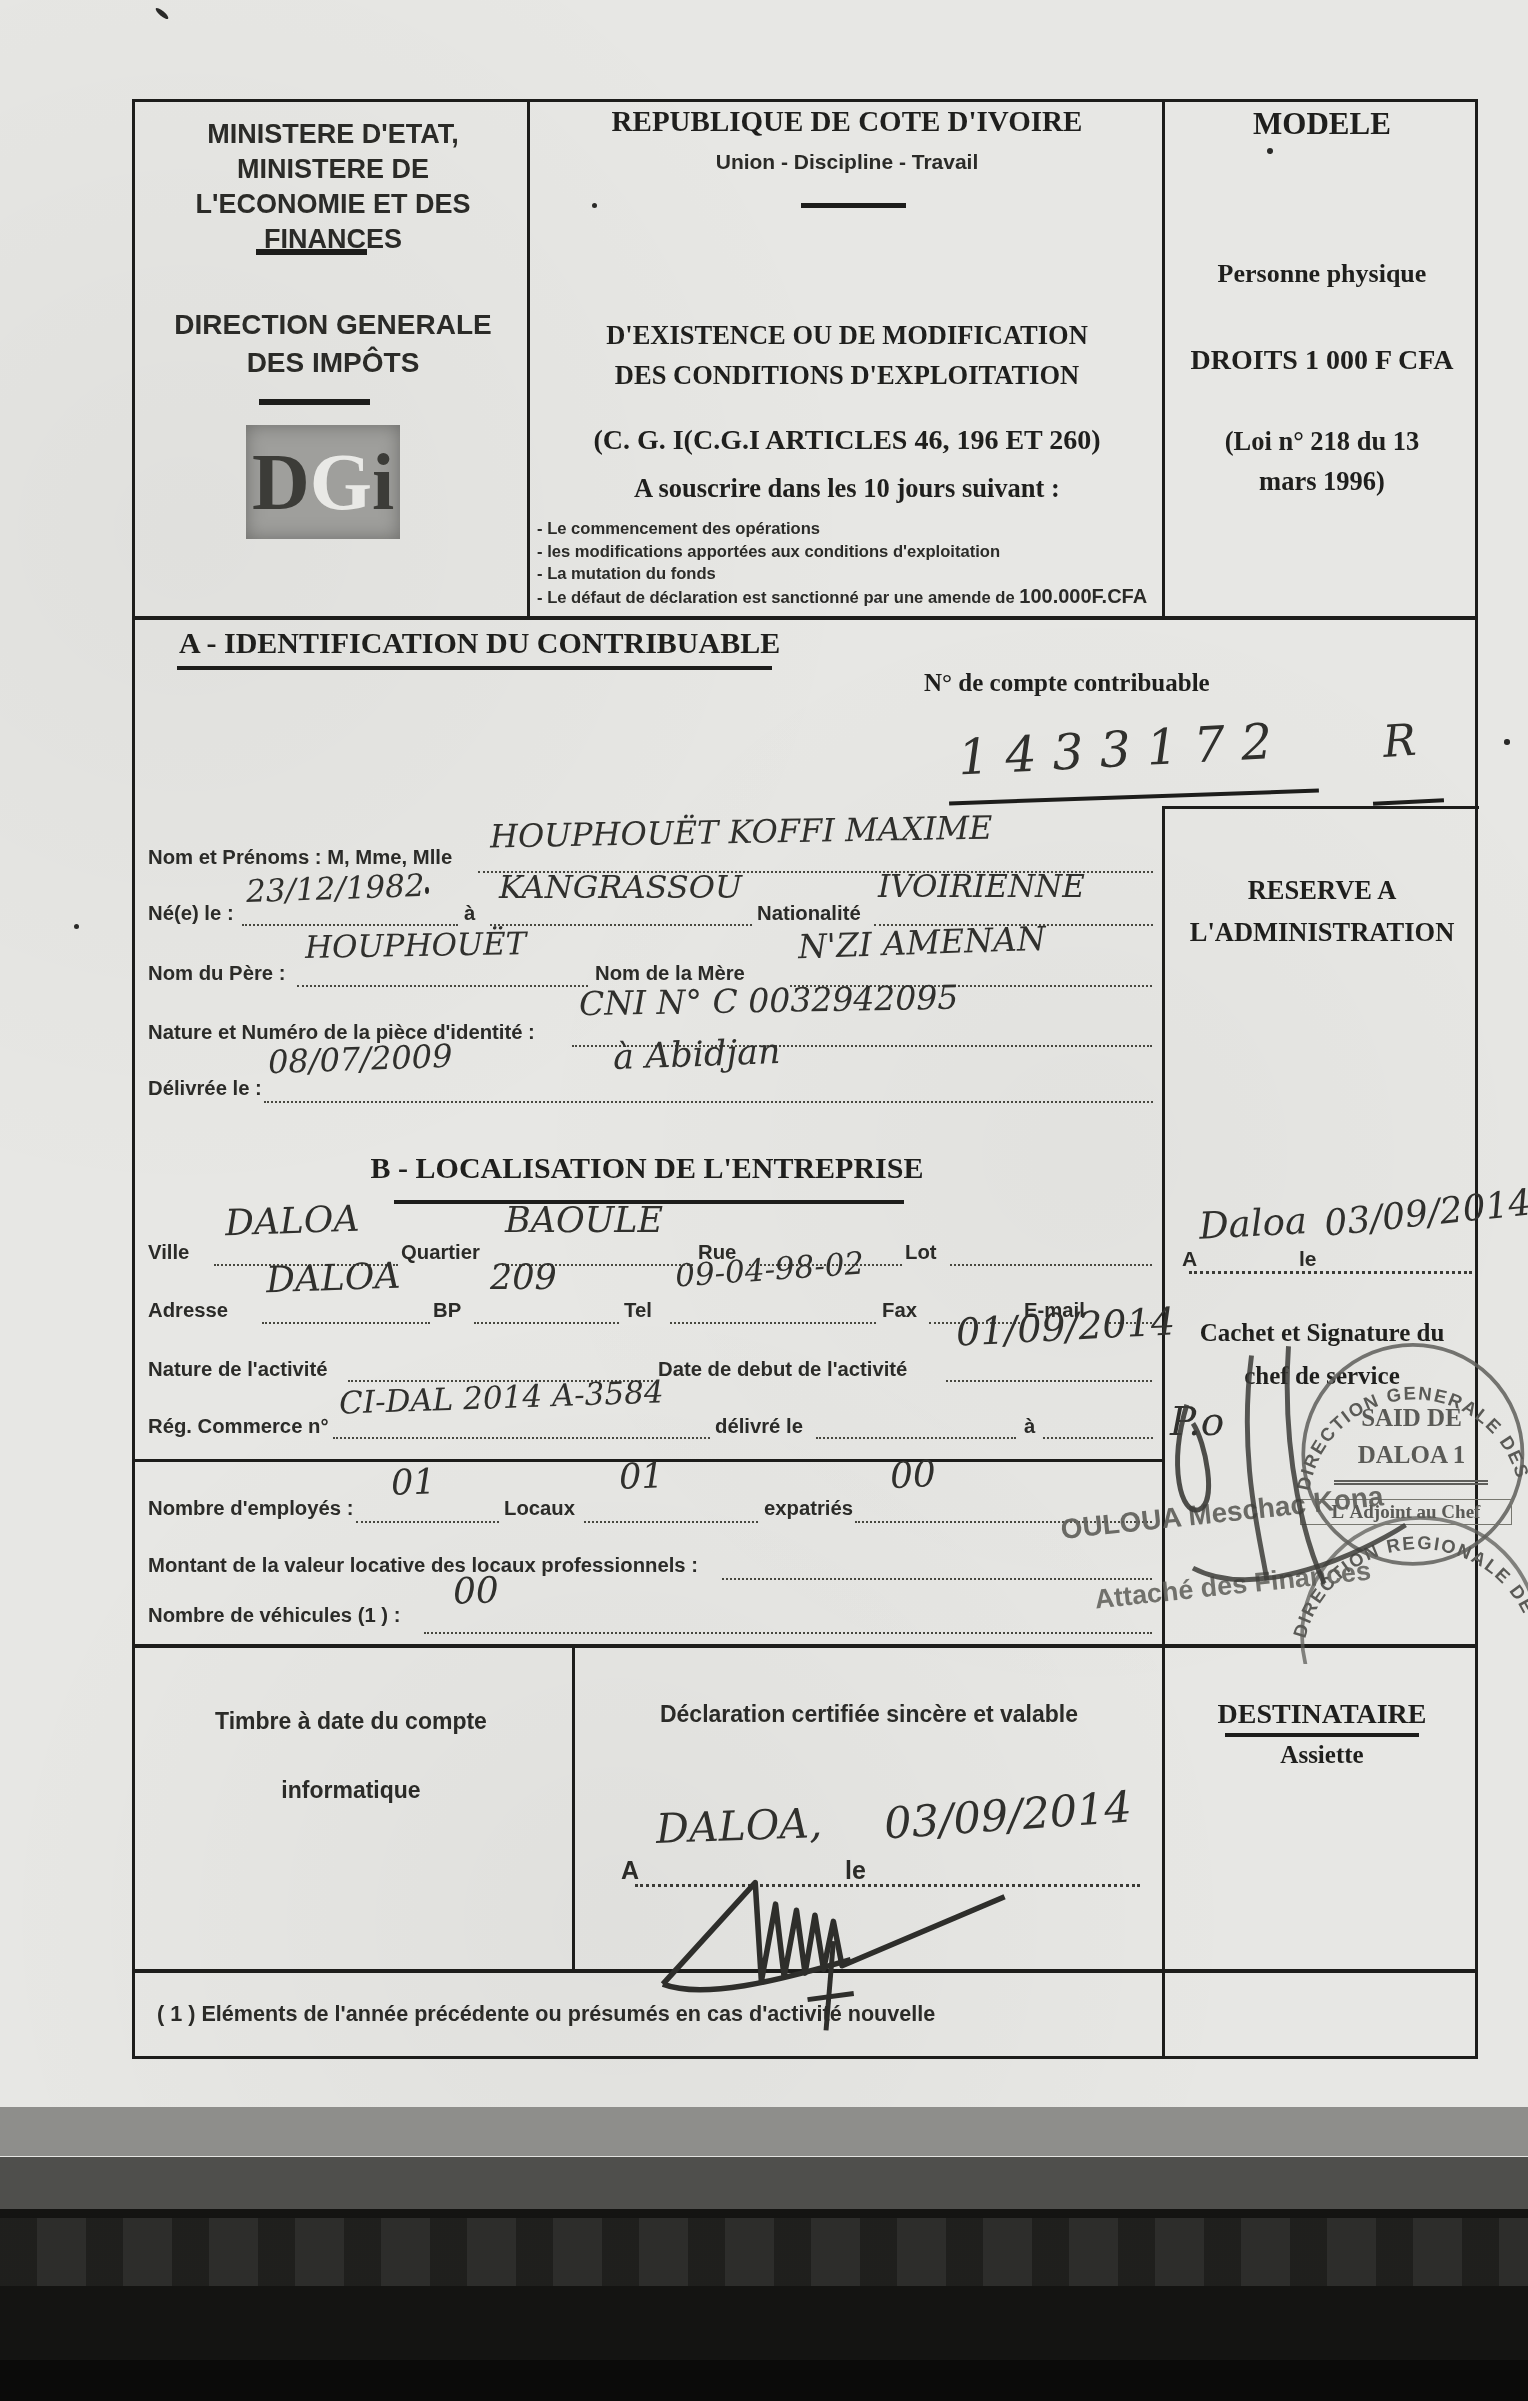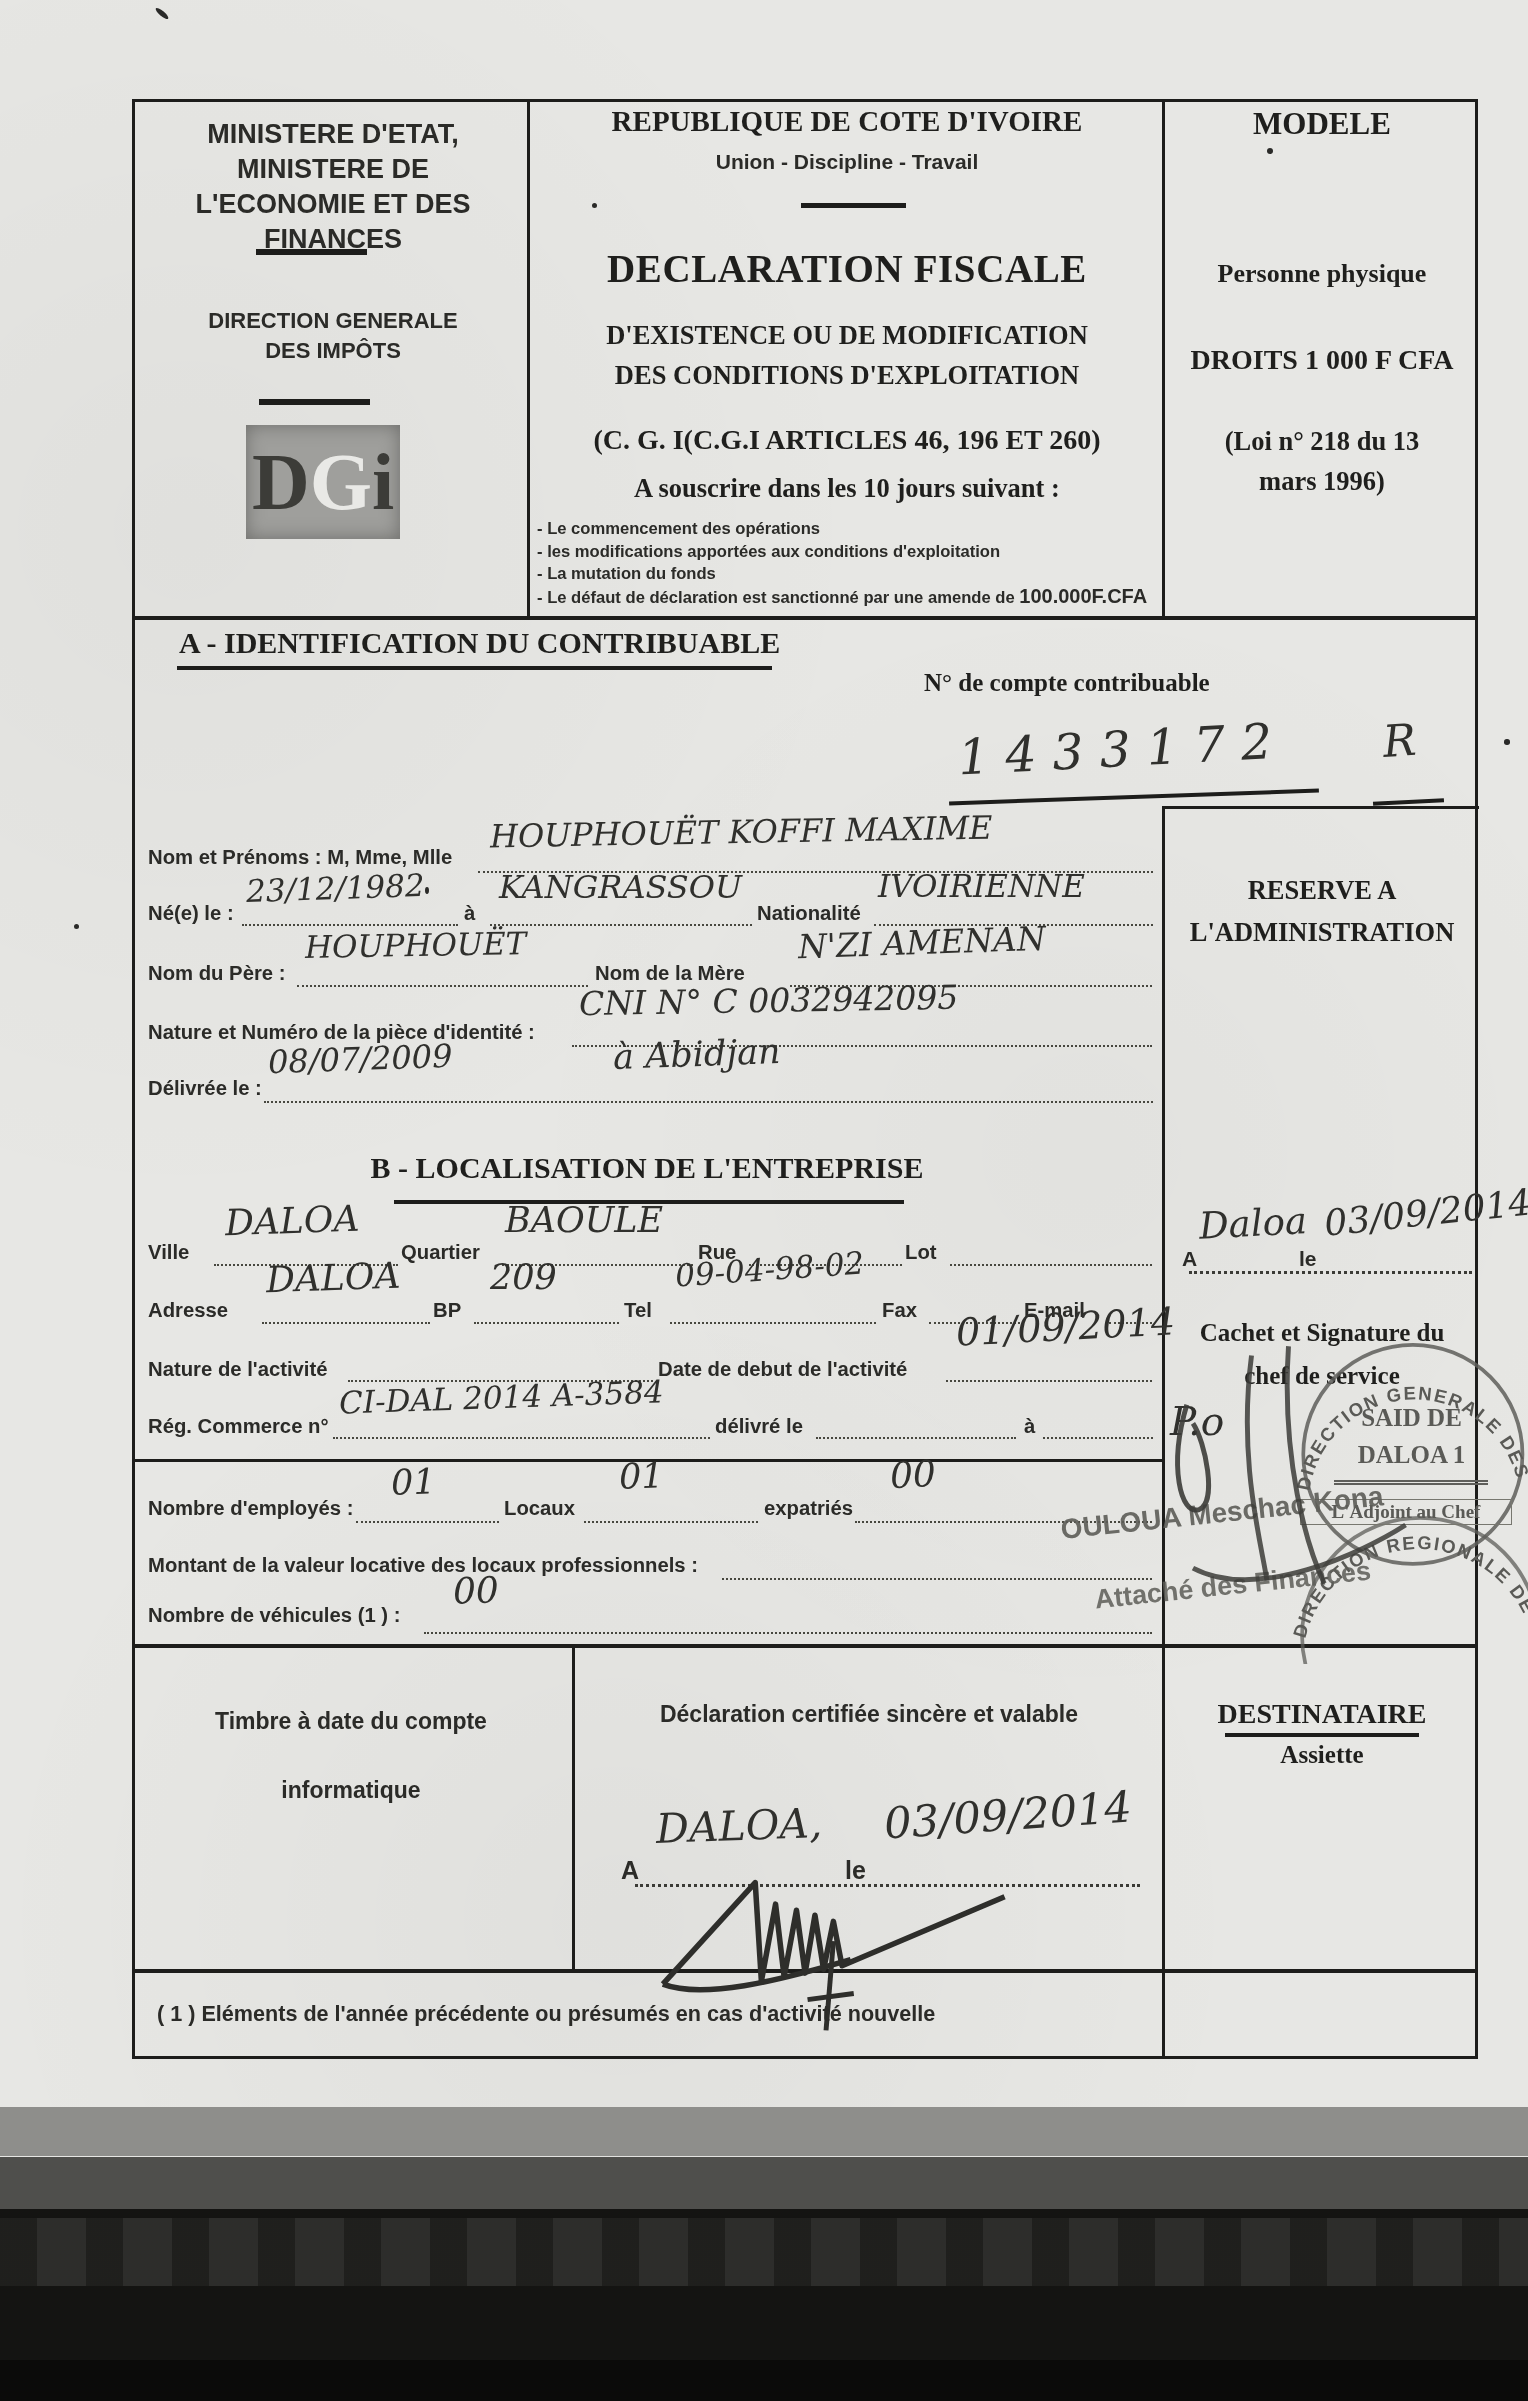--- a/index.html
+++ b/index.html
@@ -43,36 +43,35 @@
   <div class="abs hl" style="left:572px;top:1644px;width:3.1px;height:328px;"></div>
   <div class="abs hl" style="left:132px;top:1969px;width:1346px;height:3.7px;"></div>
 
   <div class="abs lb ctr" style="left:148px;top:117px;width:370px;font-size:27px;line-height:1.3;">
     <div>MINISTERE D'ETAT,</div>
     <div>MINISTERE DE</div>
     <div>L'ECONOMIE ET DES</div>
     <div>FINANCES</div>
   </div>
   <div class="abs hl" style="left:256px;top:249px;width:111px;height:5.5px;"></div>
-  <div class="abs lb ctr" style="left:148px;top:306px;width:370px;font-size:22px;line-height:1.35;">
+  <div class="abs lb ctr" style="left:148px;top:306px;width:370px;font-size:28px;line-height:1.35;">
     <div>DIRECTION GENERALE</div>
     <div>DES IMPÔTS</div>
   </div>
   <div class="abs hl" style="left:259px;top:399px;width:111px;height:5.5px;"></div>
   <div class="abs" style="left:246px;top:425px;width:154px;height:114px;background:#9f9f9c;box-shadow:inset 0 0 18.5px rgba(60,60,58,.5);
        display:flex;align-items:center;justify-content:center;font-family:'Liberation Serif',serif;font-weight:700;font-size:80px;line-height:1;">
     <span style="color:#3c3c38;">D</span>
       <span style="color:#e9e9e6;">G</span>
       <span style="color:#3c3c38;">i</span>
   </div>
 
   <div class="abs sr ctr" style="left:542px;top:105px;width:610px;font-size:29px;">REPUBLIQUE DE COTE D'IVOIRE</div>
   <div class="abs lb ctr" style="left:542px;top:149px;width:610px;font-size:21px;">Union - Discipline - Travail</div>
   <div class="abs hl" style="left:801px;top:203px;width:105px;height:5px;"></div>
-  <div class="abs sr ctr" style="left:542px;top:246px;width:610px;font-size:39px;letter-spacing:0.6px;">DECLARATION FISCALE</div>
   <div class="abs sr ctr" style="left:542px;top:320px;width:610px;font-size:26.5px;">D'EXISTENCE OU DE MODIFICATION</div>
   <div class="abs sr ctr" style="left:542px;top:360px;width:610px;font-size:26.5px;">DES CONDITIONS D'EXPLOITATION</div>
   <div class="abs sr ctr" style="left:542px;top:424px;width:610px;font-size:28px;">(C. G. I(C.G.I  ARTICLES 46, 196 ET 260)</div>
   <div class="abs sr ctr" style="left:542px;top:473px;width:610px;font-size:26.5px;">A souscrire dans les 10 jours suivant :</div>
   <div class="abs lb" style="left:537px;top:519px;font-size:16.6px;">- Le commencement des opérations</div>
   <div class="abs lb" style="left:537px;top:542px;font-size:16.6px;">- les modifications apportées aux conditions d'exploitation</div>
   <div class="abs lb" style="left:537px;top:564px;font-size:16.6px;">- La mutation du fonds</div>
   <div class="abs lb" style="left:537px;top:584px;font-size:16.6px;">
     <span>- Le défaut de déclaration est sanctionné par une amende de</span>
     <span style="font-size:20px;">100.000F.CFA</span>

